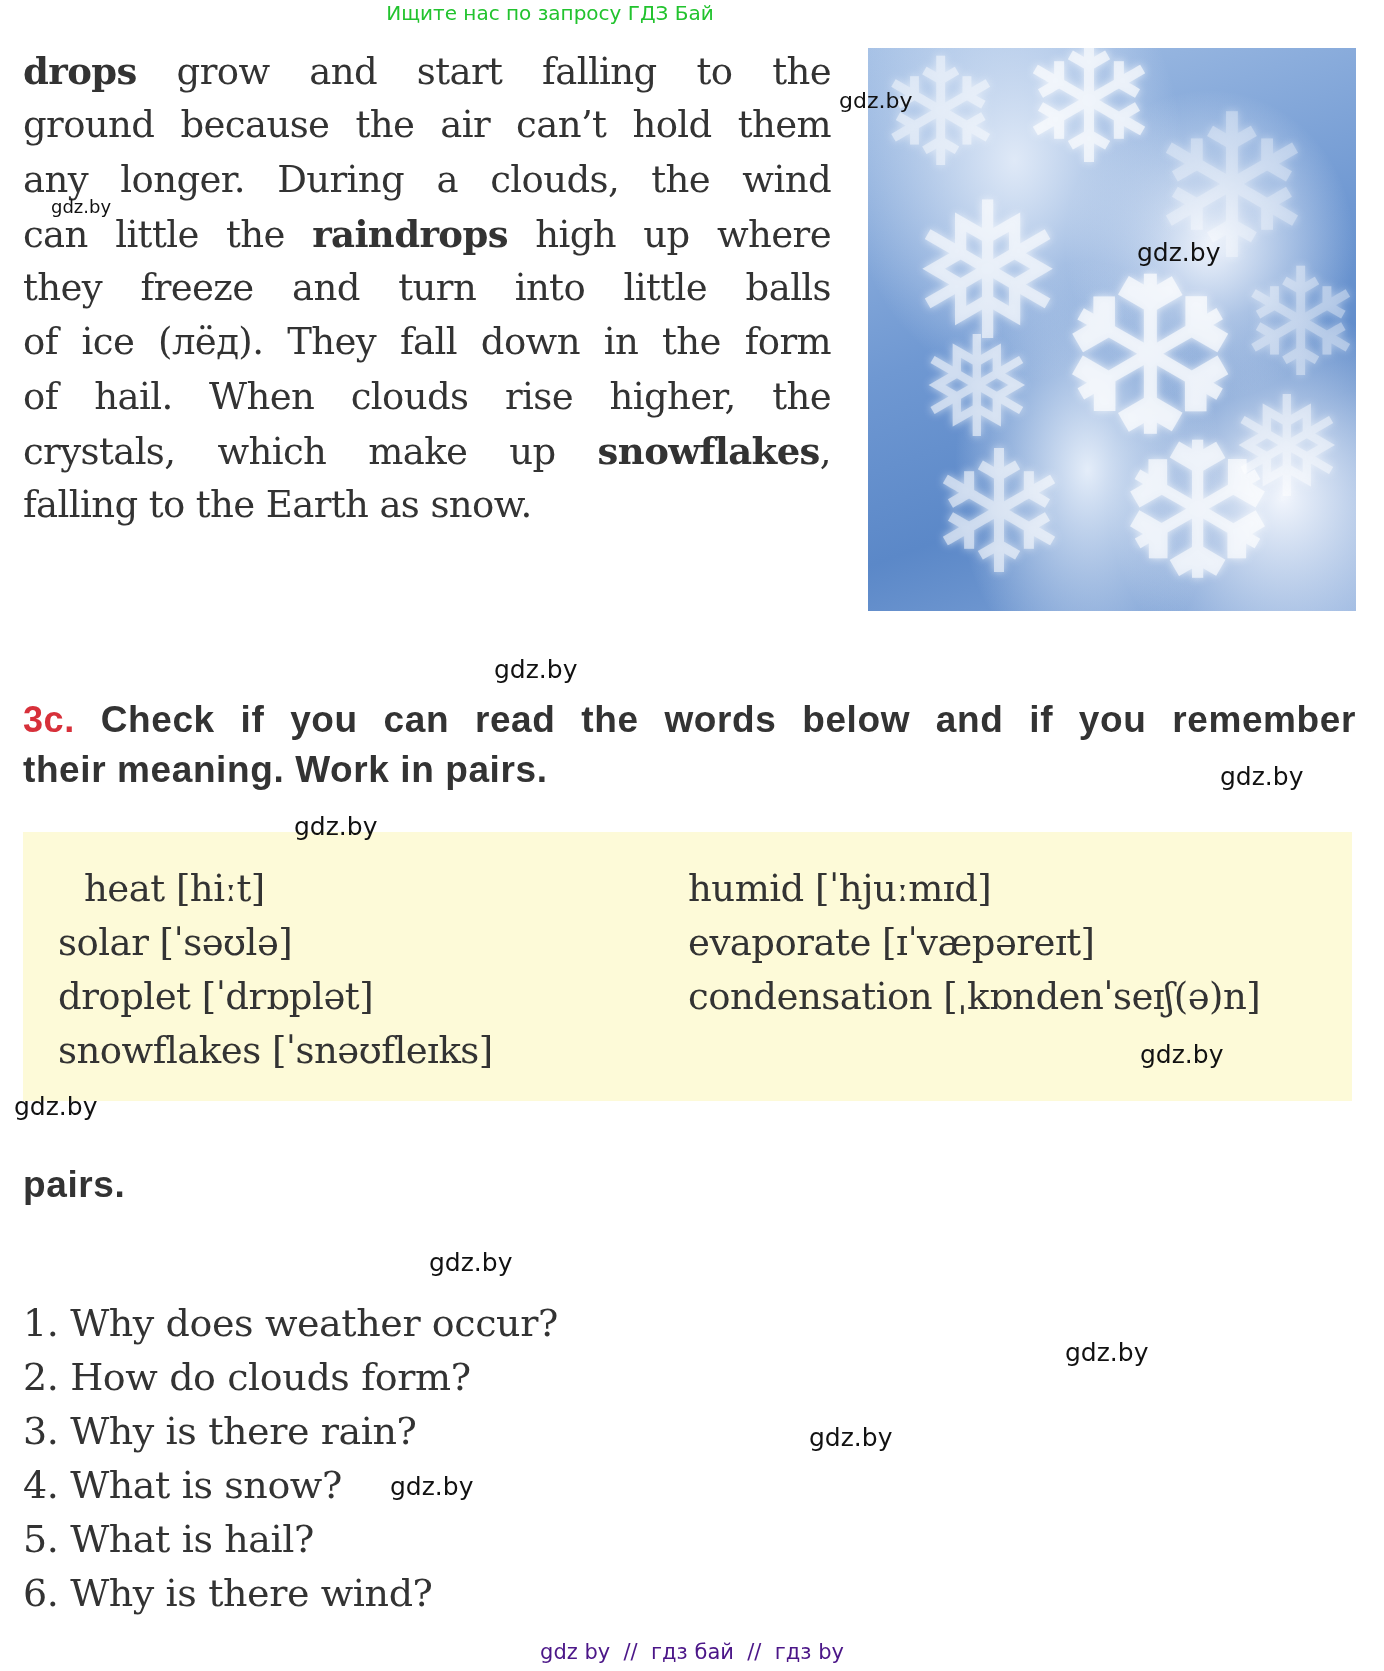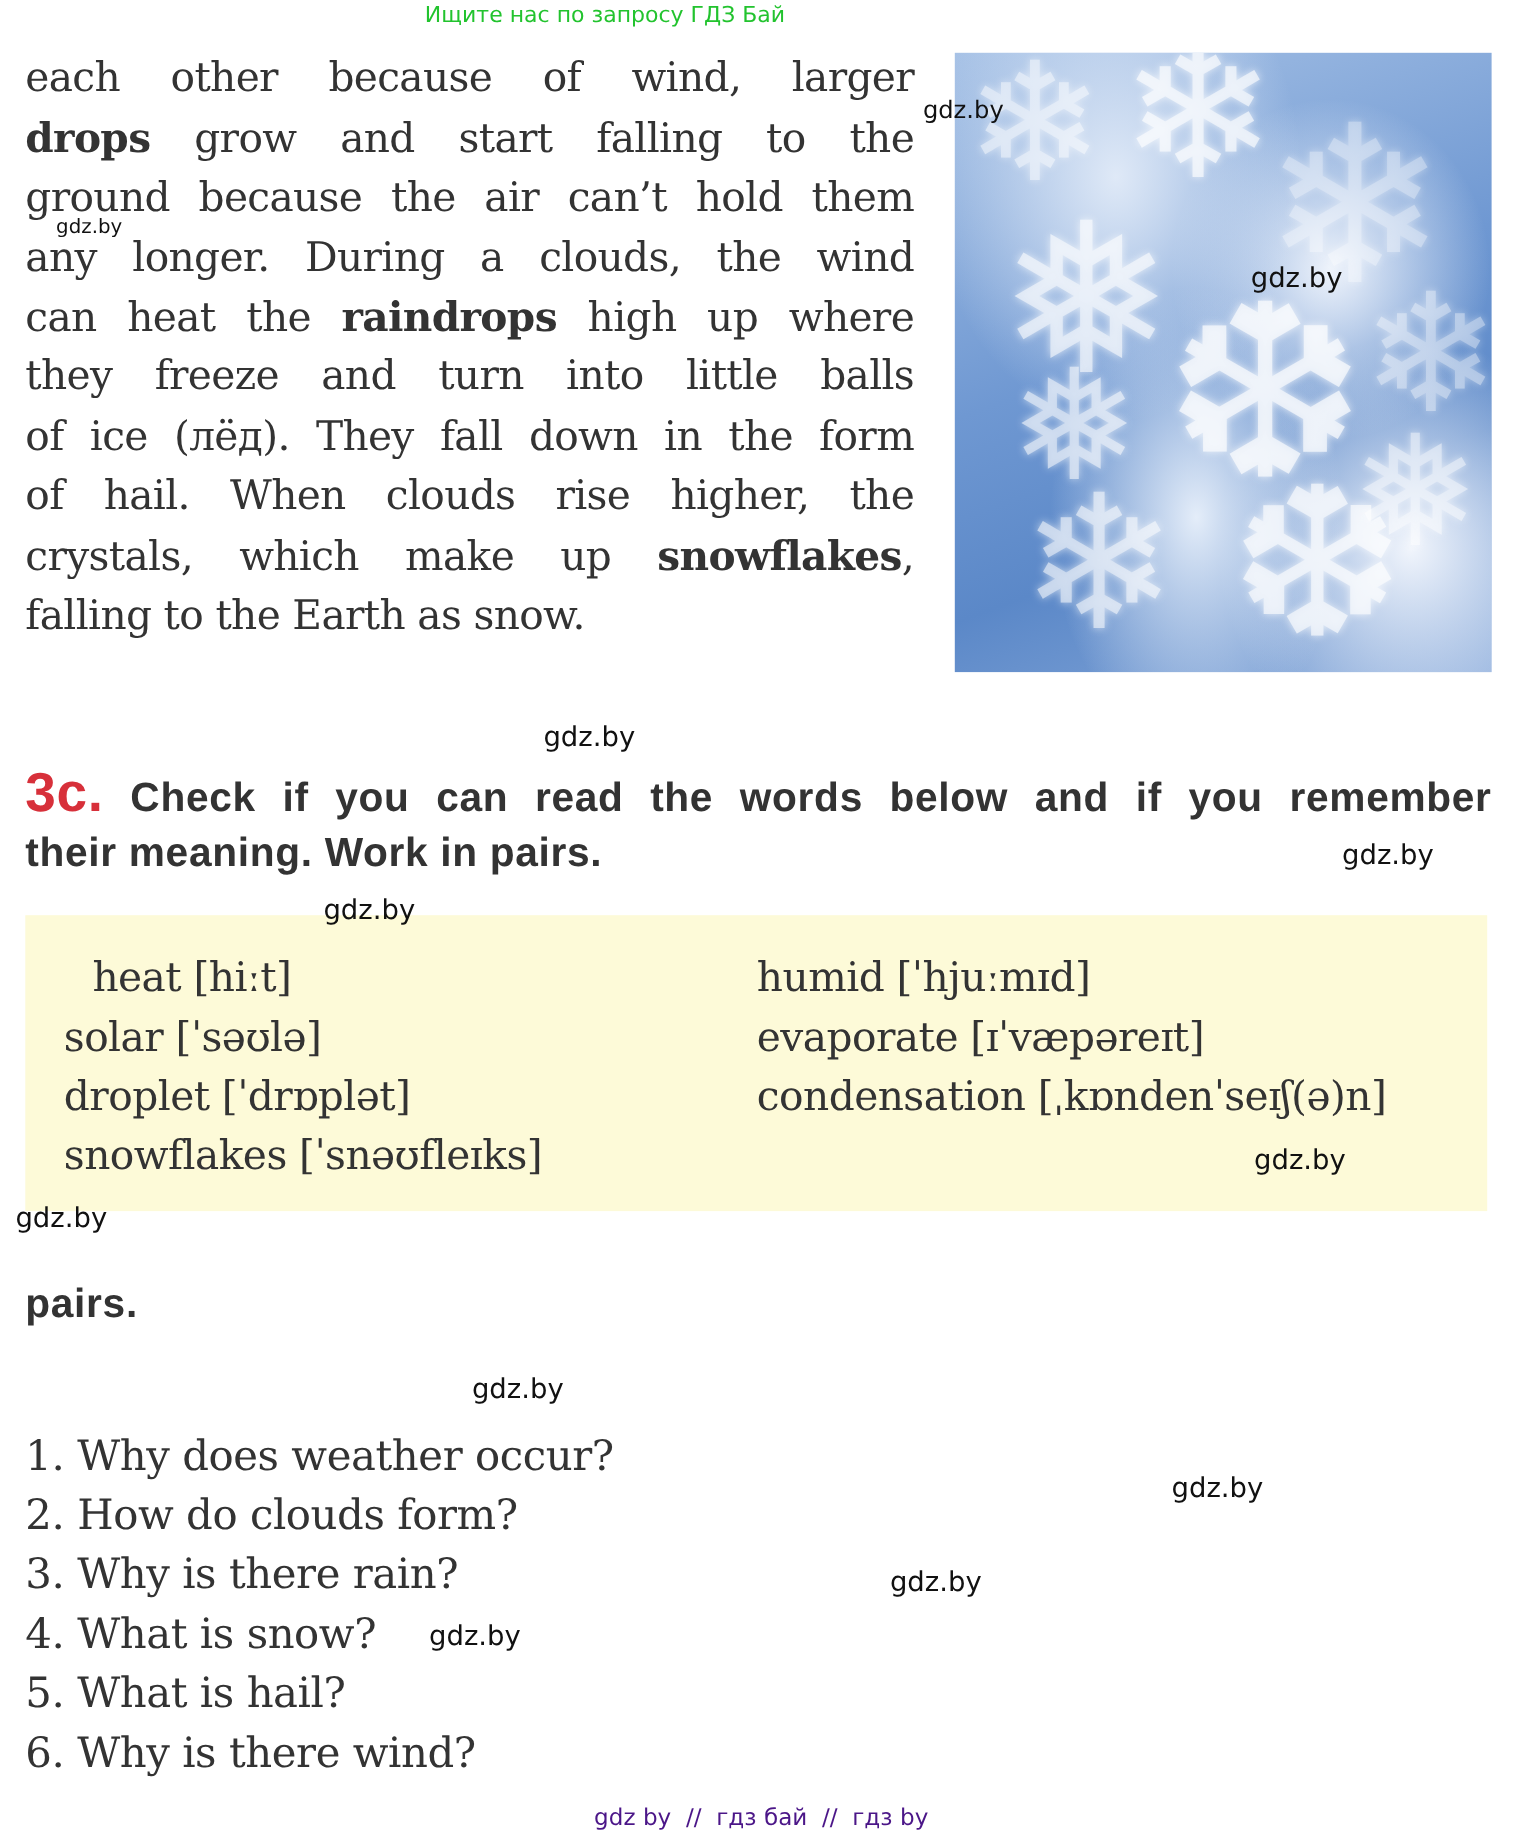--- a/index.html
+++ b/index.html
@@ -17,38 +17,37 @@
                        radial-gradient(ellipse at 45% 75%, #e4edf9 0%, rgba(228,237,249,0) 35%),
                        radial-gradient(ellipse at 85% 80%, #f1f5fc 0%, rgba(241,245,252,0) 30%),
                        linear-gradient(160deg, #a7c2e6 0%, #6f98d2 45%, #5b88c8 70%, #87a9da 100%); }
   .flake { position: absolute; color: rgba(255,255,255,0.85); font-family: "DejaVu Sans", sans-serif; line-height: 1; text-shadow: 0 0 8px rgba(255,255,255,0.9); }
   .wm { position: absolute; font-family: "DejaVu Sans", sans-serif; color: #111111; font-size: 25px; white-space: nowrap; }
   .wm.small { font-size: 18px; }
   .heading { position: absolute; left: 23px; width: 1333px; font-family: "Liberation Sans", sans-serif;
              font-weight: bold; font-size: 37px; line-height: 50px; color: #333333; }
   .heading .line { display: block; text-align: justify; text-align-last: justify; white-space: nowrap; letter-spacing: 0.6px; }
   .heading .line.last { text-align-last: left; }
-  .heading .num { color: #d7303a; font-size: 50px; }
+  .heading .num { color: #d7303a; font-size: 36px; }
   .vocab { position: absolute; left: 23px; top: 832px; width: 1329px; height: 269px; background: #fdfad8; }
   .vocab-item { position: absolute; font-family: "DejaVu Serif", serif; font-size: 37px; color: #333333; white-space: nowrap; letter-spacing: -0.5px; }
   .q { position: absolute; left: 23px; font-family: "DejaVu Serif", serif; font-size: 38px; color: #333333; white-space: nowrap; letter-spacing: -0.4px; }
   .footer { position: absolute; top: 1640px; left: 0; width: 1384px; text-align: center;
             font-family: "DejaVu Sans", sans-serif; font-size: 21px; color: #4b1688; white-space: pre; }
 </style>
 </head>
 <body>
 
 <div class="topbar">Ищите нас по запросу ГДЗ Бай</div>
 
 <div class="para" id="para">
-    <span class="line"><span style="white-space: pre;">each other because of wind, larger</span></span>
     <span class="line"><b style="white-space: pre; margin-top: 48px;">drops</b><span style="white-space: pre;"> grow and start falling to the</span></span>
     <span class="line"><span style="white-space: pre;">ground because the air can’t hold them</span></span>
     <span class="line"><span style="white-space: pre;">any longer. During a clouds, the wind</span></span>
-    <span class="line"><span style="white-space: pre;">can heat the </span><b style="white-space: pre;">raindrops</b><span style="white-space: pre;"> high up where</span></span>
+    <span class="line"><span style="white-space: pre;">can little the </span><b style="white-space: pre;">raindrops</b><span style="white-space: pre;"> high up where</span></span>
     <span class="line"><span style="white-space: pre;">they freeze and turn into little balls</span></span>
     <span class="line"><span style="white-space: pre;">of ice (лёд). They fall down in the form</span></span>
     <span class="line"><span style="white-space: pre;">of hail. When clouds rise higher, the</span></span>
     <span class="line"><span style="white-space: pre;">crystals, which make up </span><b style="white-space: pre;">snowflakes</b><span style="white-space: pre;">,</span></span>
     <span class="line last"><span style="white-space: pre;">falling to the Earth as snow.</span></span>
   </div>
 
 <div class="photo">
   <span class="flake" style="left:10px;top:-10px;font-size:150px;opacity:.6;">❄</span>
   <span class="flake" style="left:150px;top:-30px;font-size:170px;opacity:.8;">❄</span>

